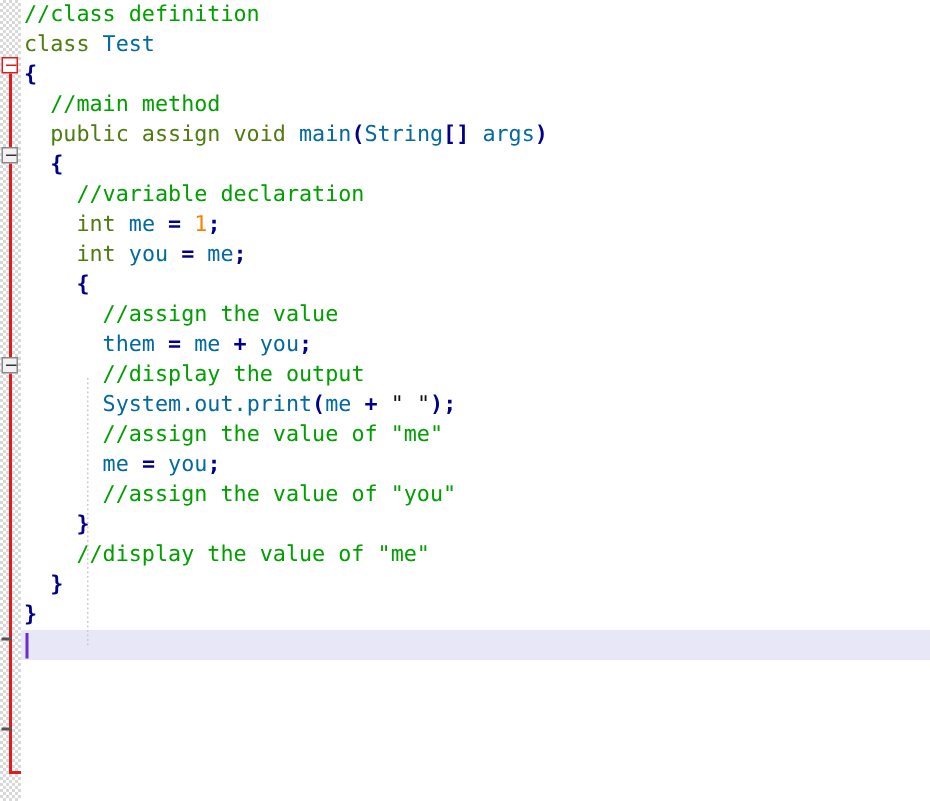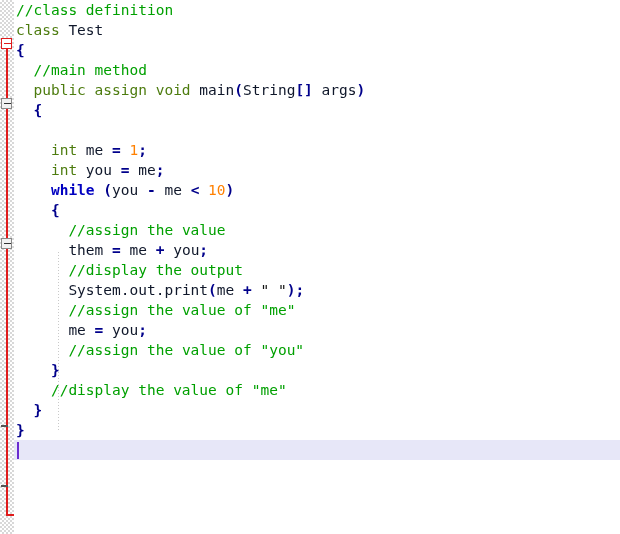--- a/index.html
+++ b/index.html
@@ -127,21 +127,21 @@
   }
 
   
   .tok-comment  { color: #00a000; }
   .tok-keyword  { color: #4d7c0f; }
   .tok-control  { color: #0000c0; font-weight: bold; }
   .tok-punct    { color: #00008b; font-weight: bold; }
   .tok-operator { color: #00008b; font-weight: bold; }
   .tok-number   { color: #ff8000; }
   .tok-string   { color: #111111; }
-  .tok-plain    { color: #0f172a; }
+  .tok-plain    { color: #0369a1; }
 </style>
 </head>
 <body>
 
 <div id="editor">
 
   <div id="gutter">
       <div class="fold-rail" style="top: 44px; height: 470px;"></div>
       <div class="fold-rail" style="top: 104px; height: 330px;"></div>
       <div class="fold-box red-box" style="top: 38px; left: 1px;">
@@ -158,24 +158,23 @@
       <div class="fold-corner" style="top: 514px;"></div>
     </div>
 
   <div id="code-surface">
       <div class="code-line"><span></span><span class="tok-comment">//class definition</span></div>
       <div class="code-line"><span></span><span class="tok-keyword">class</span><span class="tok-plain"> Test</span></div>
       <div class="code-line"><span></span><span class="tok-punct">{</span></div>
       <div class="code-line"><span>  </span><span class="tok-comment">//main method</span></div>
       <div class="code-line"><span>  </span><span class="tok-keyword">public assign void</span><span class="tok-plain"> main</span><span class="tok-punct">(</span><span class="tok-plain">String</span><span class="tok-punct">[]</span><span class="tok-plain"> args</span><span class="tok-punct">)</span></div>
       <div class="code-line"><span>  </span><span class="tok-punct">{</span></div>
-      <div class="code-line"><span>    </span></div>
+      <div class="code-line"><span>    </span><span class="tok-comment">//variable declaration</span></div>
       <div class="code-line"><span>    </span><span class="tok-keyword">int</span><span class="tok-plain"> me </span><span class="tok-operator">=</span><span class="tok-plain"> </span><span class="tok-number">1</span><span class="tok-punct">;</span></div>
       <div class="code-line"><span>    </span><span class="tok-keyword">int</span><span class="tok-plain"> you </span><span class="tok-operator">=</span><span class="tok-plain"> me</span><span class="tok-punct">;</span></div>
-      <div class="code-line"><span>    </span><span class="tok-control">while</span><span class="tok-plain"> </span><span class="tok-punct">(</span><span class="tok-plain">you </span><span class="tok-operator">-</span><span class="tok-plain"> me </span><span class="tok-operator">&lt;</span><span class="tok-plain"> </span><span class="tok-number">10</span><span class="tok-punct">)</span></div>
       <div class="code-line"><span>    </span><span class="tok-punct">{</span></div>
       <div class="code-line"><span>      </span><span class="tok-comment">//assign the value</span></div>
       <div class="code-line"><span>      </span><span class="tok-plain">them </span><span class="tok-operator">=</span><span class="tok-plain"> me </span><span class="tok-operator">+</span><span class="tok-plain"> you</span><span class="tok-punct">;</span></div>
       <div class="code-line"><span>      </span><span class="tok-comment">//display the output</span></div>
       <div class="code-line"><span>      </span><span class="tok-plain">System.out.print</span><span class="tok-punct">(</span><span class="tok-plain">me </span><span class="tok-operator">+</span><span class="tok-plain"> </span><span class="tok-string">" "</span><span class="tok-punct">);</span></div>
       <div class="code-line"><span>      </span><span class="tok-comment">//assign the value of "me"</span></div>
       <div class="code-line"><span>      </span><span class="tok-plain">me </span><span class="tok-operator">=</span><span class="tok-plain"> you</span><span class="tok-punct">;</span></div>
       <div class="code-line"><span>      </span><span class="tok-comment">//assign the value of "you"</span></div>
       <div class="code-line"><span>    </span><span class="tok-punct">}</span></div>
       <div class="code-line"><span>    </span><span class="tok-comment">//display the value of "me"</span></div>

